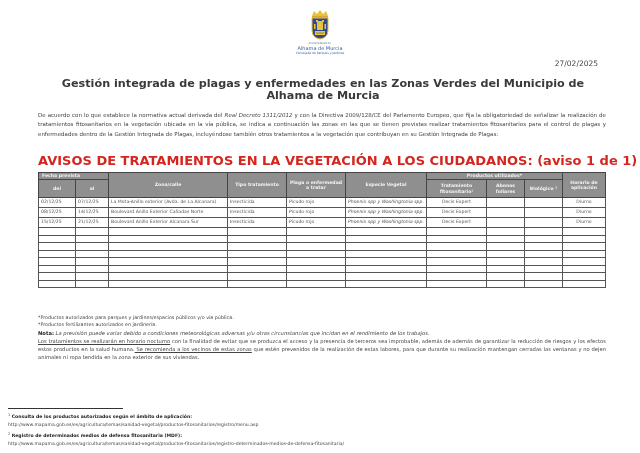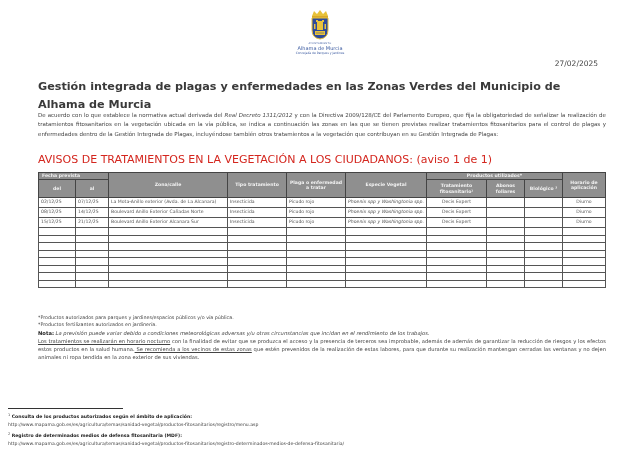--- a/index.html
+++ b/index.html
@@ -32,34 +32,35 @@
     .date {
       position: absolute;
       right: 42px; top: 59px;
       font-size: 7.5px; color: #444;
     }
     .title {
       position: absolute;
       left: 38px; top: 78px;
       width: 570px;
       font-size: 11.2px; font-weight: bold; color: #3a3a3a;
-      line-height: 18px;
+      line-height: 12px;
+      text-align: center;
     }
     .intro {
       position: absolute;
       left: 38px; top: 111px;
       width: 568px;
       font-size: 5.5px; line-height: 9.3px; color: #444;
       text-align: justify;
     }
     .intro i { font-style: italic; }
     .red-heading {
       position: absolute;
       left: 38px; top: 153px;
-      font-size: 11px; font-weight: normal; color: #d4261e;
+      font-size: 13px; font-weight: bold; color: #d4261e;
     }
     table.avisos {
       position: absolute;
       left: 38px; top: 172px;
       width: 567px;
       border-collapse: collapse;
       table-layout: fixed;
       font-size: 4.6px;
       color: #555;
     }

